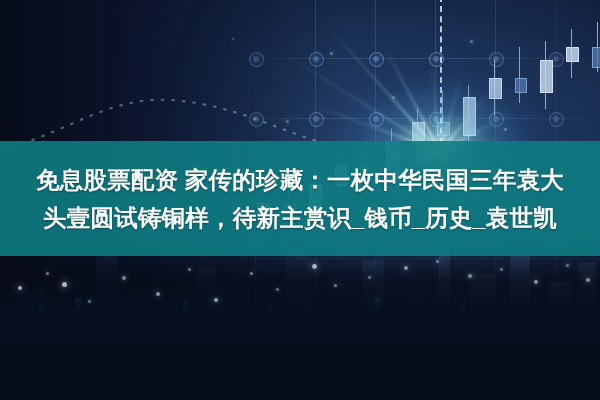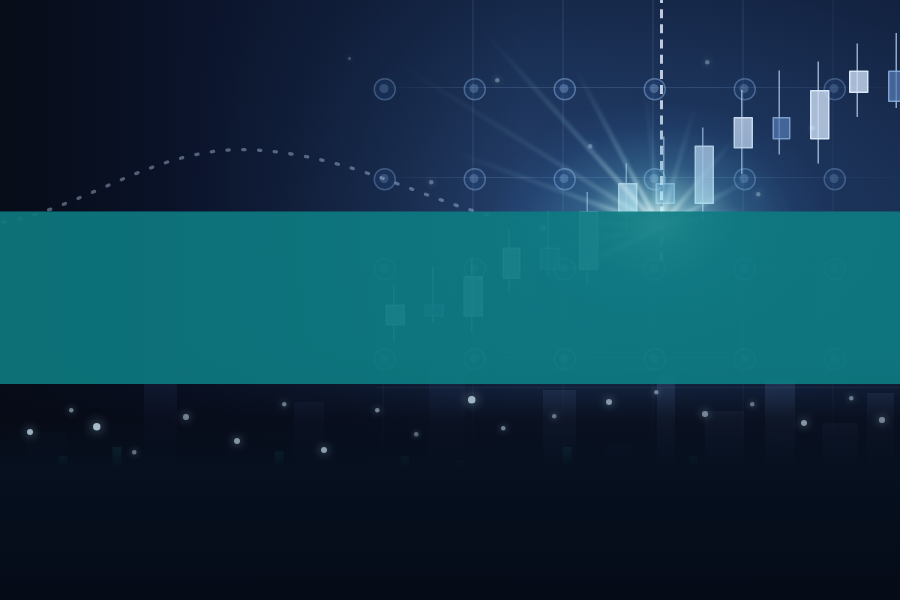--- a/index.html
+++ b/index.html
@@ -331,15 +331,17 @@
       <div class="speck" style="left: 286px; top: 120px; width: 3px; height: 3px; opacity: 0.4; box-shadow: rgba(190, 230, 255, 0.8) 0px 0px 4.5px;"></div>
       <div class="speck" style="left: 360px; top: 150px; width: 3.6px; height: 3.6px; opacity: 0.5; box-shadow: rgba(190, 230, 255, 0.8) 0px 0px 5.4px;"></div>
       <div class="speck" style="left: 504px; top: 128px; width: 2.8px; height: 2.8px; opacity: 0.4; box-shadow: rgba(190, 230, 255, 0.8) 0px 0px 4.2px;"></div>
       <div class="speck" style="left: 232px; top: 38px; width: 2.4px; height: 2.4px; opacity: 0.3; box-shadow: rgba(190, 230, 255, 0.8) 0px 0px 3.6px;"></div>
     </div>
 
   <div id="band">
     <div class="inner"></div>
   </div>
   <div id="headline">
+    <div class="ln">免息股票配资 家传的珍藏：一枚中华民国三年袁大</div>
+    <div class="ln">头壹圆试铸铜样，待新主赏识_钱币_历史_袁世凯</div>
   </div>
 
 </div>
 
 </body></html>

